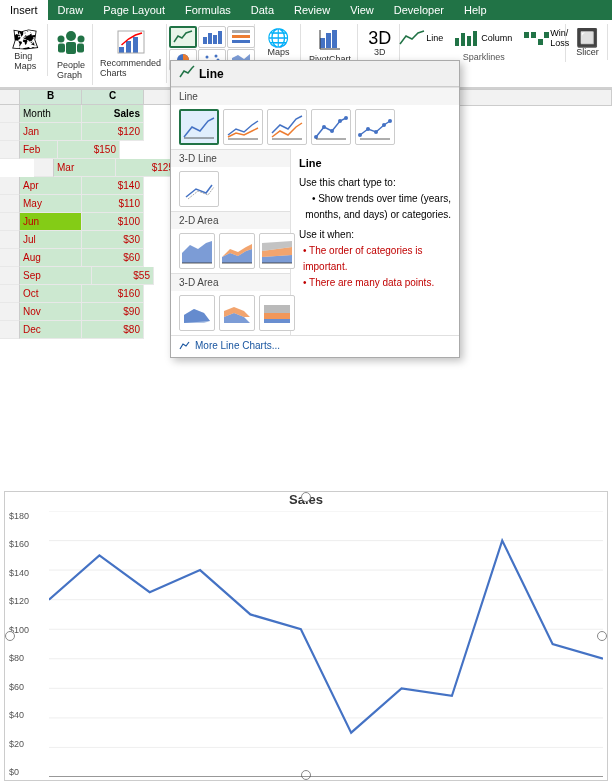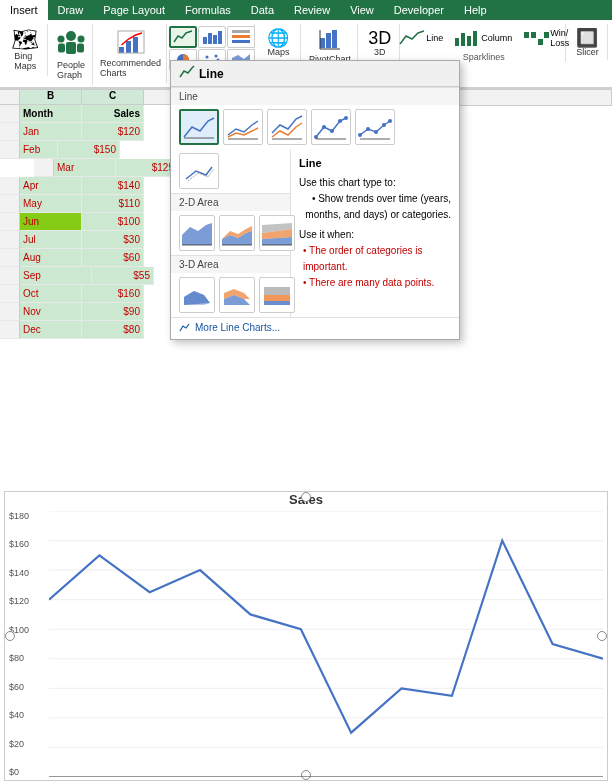--- a/index.html
+++ b/index.html
@@ -221,21 +221,21 @@
 
     <div style="display:flex; background:#f2f2f2; border-bottom:1px solid #ccc; border-top:1px solid #ccc; height:16px;">
       <div style="width:20px; background:#f2f2f2; border-right:1px solid #ccc;"></div>
       <div style="width:62px; text-align:center; border-right:1px solid #ccc; font-size:10px; font-weight:bold; background:#d0e8d8;">B</div>
       <div style="width:62px; text-align:center; border-right:1px solid #ccc; font-size:10px; font-weight:bold; background:#d0e8d8;">C</div>
     </div>
 
     <div id="data-rows">
         <div style="display: flex; height: 18px;">
           <div style="width: 20px; background: rgb(242, 242, 242); border-right: 1px solid rgb(204, 204, 204); border-bottom: 1px solid rgb(232, 232, 232); text-align: center; font-size: 9px; color: rgb(85, 85, 85); line-height: 18px;"></div>
-          <div style="width: 62px; border-right: 1px solid rgb(232, 232, 232); border-bottom: 1px solid rgb(232, 232, 232); padding: 0px 3px; line-height: 18px; font-size: 10px; overflow: hidden; background: rgb(204, 232, 208); font-weight: bold;">Month</div>
+          <div style="width: 62px; border-right: 1px solid rgb(232, 232, 232); border-bottom: 1px solid rgb(232, 232, 232); padding: 0px 3px; line-height: 18px; font-size: 10px; overflow: hidden; background: rgb(204, 232, 208); font-weight: normal;">Month</div>
           <div style="width: 62px; border-right: 1px solid rgb(232, 232, 232); border-bottom: 1px solid rgb(232, 232, 232); padding: 0px 3px; line-height: 18px; font-size: 10px; text-align: right; overflow: hidden; background: rgb(204, 232, 208); font-weight: bold;">Sales</div>
         </div>
         <div style="display: flex; height: 18px;">
           <div style="width: 20px; background: rgb(242, 242, 242); border-right: 1px solid rgb(204, 204, 204); border-bottom: 1px solid rgb(232, 232, 232); text-align: center; font-size: 9px; color: rgb(85, 85, 85); line-height: 18px;"></div>
           <div style="width: 62px; border-right: 1px solid rgb(232, 232, 232); border-bottom: 1px solid rgb(232, 232, 232); padding: 0px 3px; line-height: 18px; font-size: 10px; overflow: hidden; background: rgb(204, 232, 208); color: rgb(192, 0, 0);">Jan</div>
           <div style="width: 62px; border-right: 1px solid rgb(232, 232, 232); border-bottom: 1px solid rgb(232, 232, 232); padding: 0px 3px; line-height: 18px; font-size: 10px; text-align: right; overflow: hidden; background: rgb(204, 232, 208); color: rgb(192, 0, 0);">$120</div>
         </div>
         <div style="display: flex; height: 18px;">
           <div style="width: 20px; background: rgb(242, 242, 242); border-right: 1px solid rgb(204, 204, 204); border-bottom: 1px solid rgb(232, 232, 232); text-align: center; font-size: 9px; color: rgb(85, 85, 85); line-height: 18px;"></div>
           <div style="width: 38px; border-right: 1px solid rgb(232, 232, 232); border-bottom: 1px solid rgb(232, 232, 232); padding: 0px 3px; line-height: 18px; font-size: 10px; overflow: hidden; background: rgb(204, 232, 208); color: rgb(192, 0, 0);">Feb</div>
@@ -450,20 +450,21 @@
           <circle cx="26" cy="12" r="2" fill="#4472c4"></circle>
           <circle cx="32" cy="8" r="2" fill="#4472c4"></circle>
           <line x1="2" y1="26" x2="32" y2="26" stroke="#333" stroke-width="0.8"></line>
         </svg>
     </div>
   </div>
 
   <div style="display:flex;">
 
     <div style="width:120px; border-right:1px solid #e0e0e0;">
+      <div class="section-header">3-D Line</div>
       <div style="padding:4px 8px; display:flex; gap:4px;">
         <div class="chart-icon-btn">
           <svg viewBox="0 0 34 28" fill="none">
             <polyline points="4,22 14,14 24,18 30,10" stroke="#4472c4" stroke-width="1.5" fill="none"></polyline>
             <polyline points="6,24 16,16 26,20 32,12" stroke="#aaaaaa" stroke-width="1" fill="none" stroke-dasharray="2,1"></polyline>
           </svg>
         </div>
       </div>
       <div class="section-header">2-D Area</div>
       <div style="padding:4px 8px; display:flex; gap:4px;">

